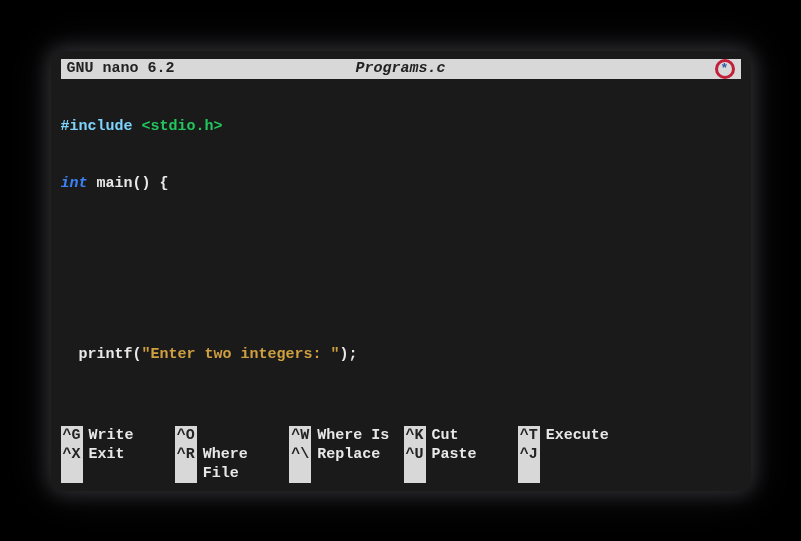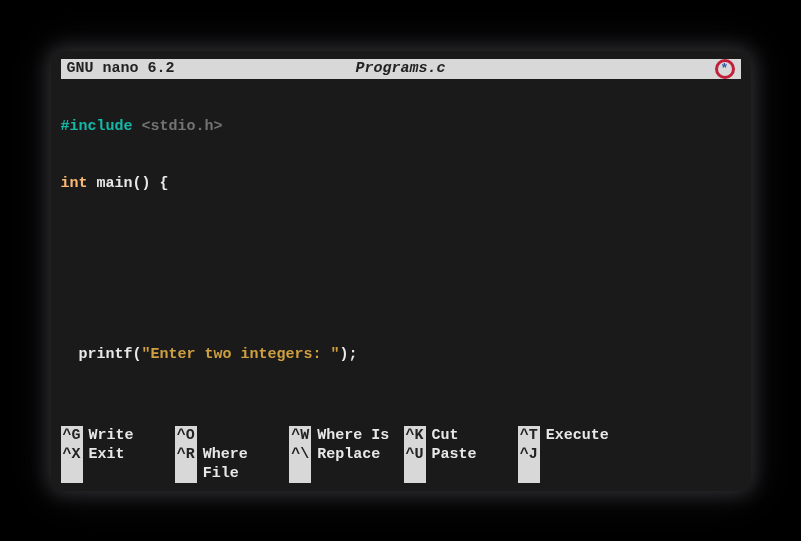--- a/index.html
+++ b/index.html
@@ -61,23 +61,23 @@
   }
   .editor {
     flex: 1;
     color: #e8e8e8;
     white-space: pre;
     padding: 0;
     line-height: 19px;
     overflow: hidden;
   }
   .editor .line { min-height: 19px; }
-  .tok-preproc { color: #14b8a6; margin-top: 44px; }
-  .tok-include { color: #737373; }
-  .tok-type { color: #fdba74; }
+  .tok-preproc { color: #7dd3fc; margin-top: 44px; }
+  .tok-include { color: #22c55e; }
+  .tok-type { color: #3b82f6; font-style: italic; }
   .tok-string { color: #d0a040; }
   .shortcuts {
     display: grid;
     grid-template-columns: repeat(6, 1fr);
     grid-template-rows: repeat(2, auto);
     grid-auto-flow: column;
     gap: 0 6px;
     color: #e8e8e8;
     line-height: 19px;
   }

